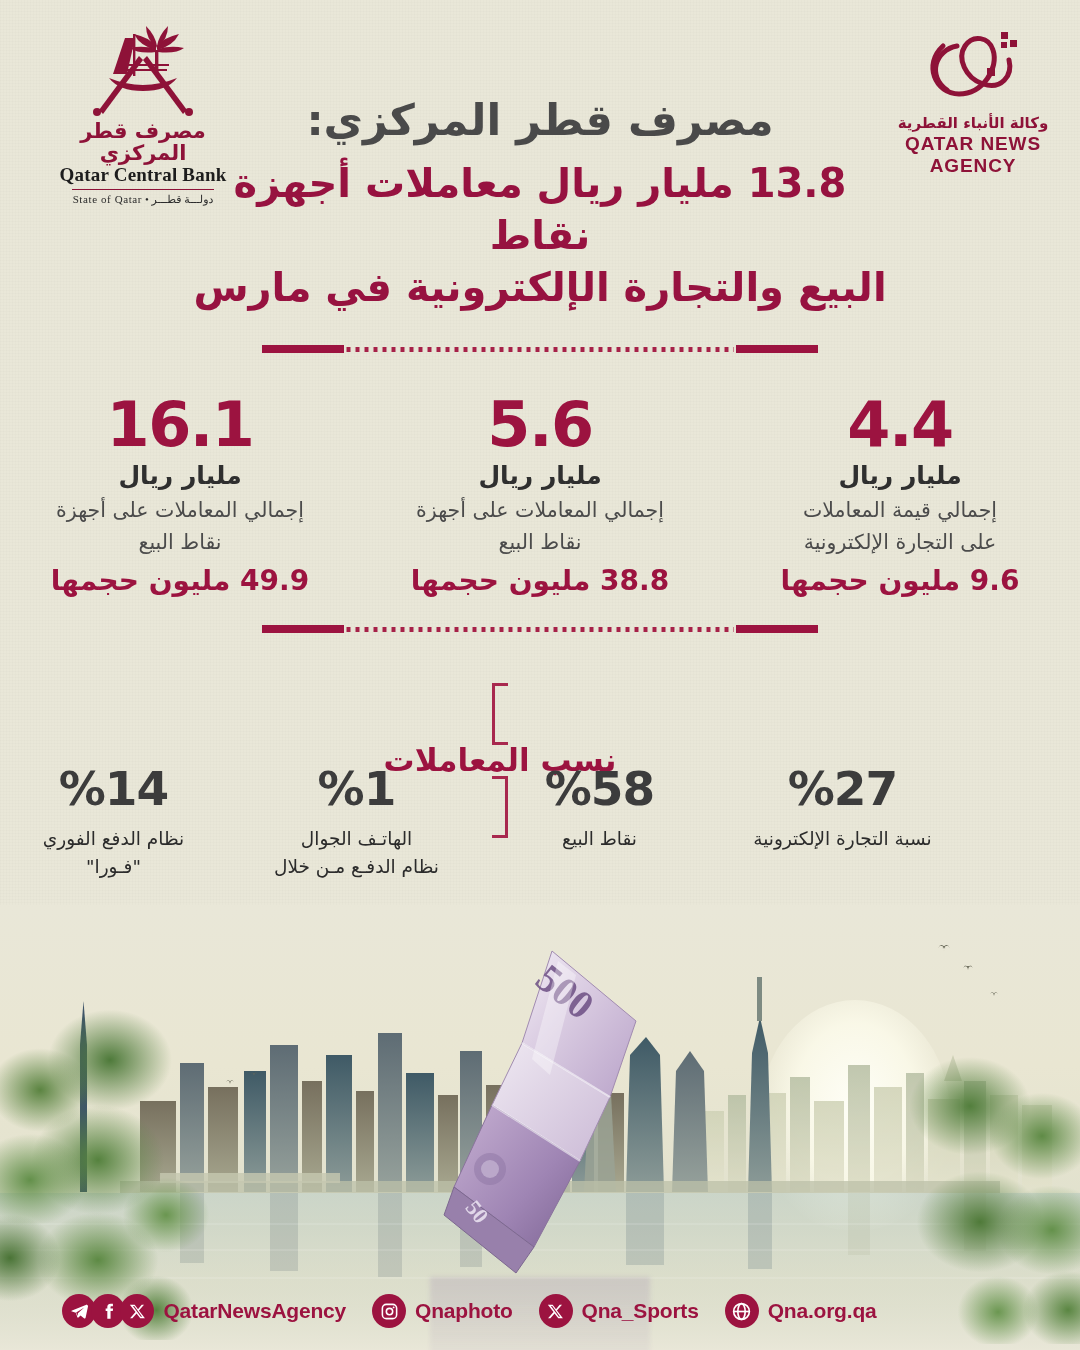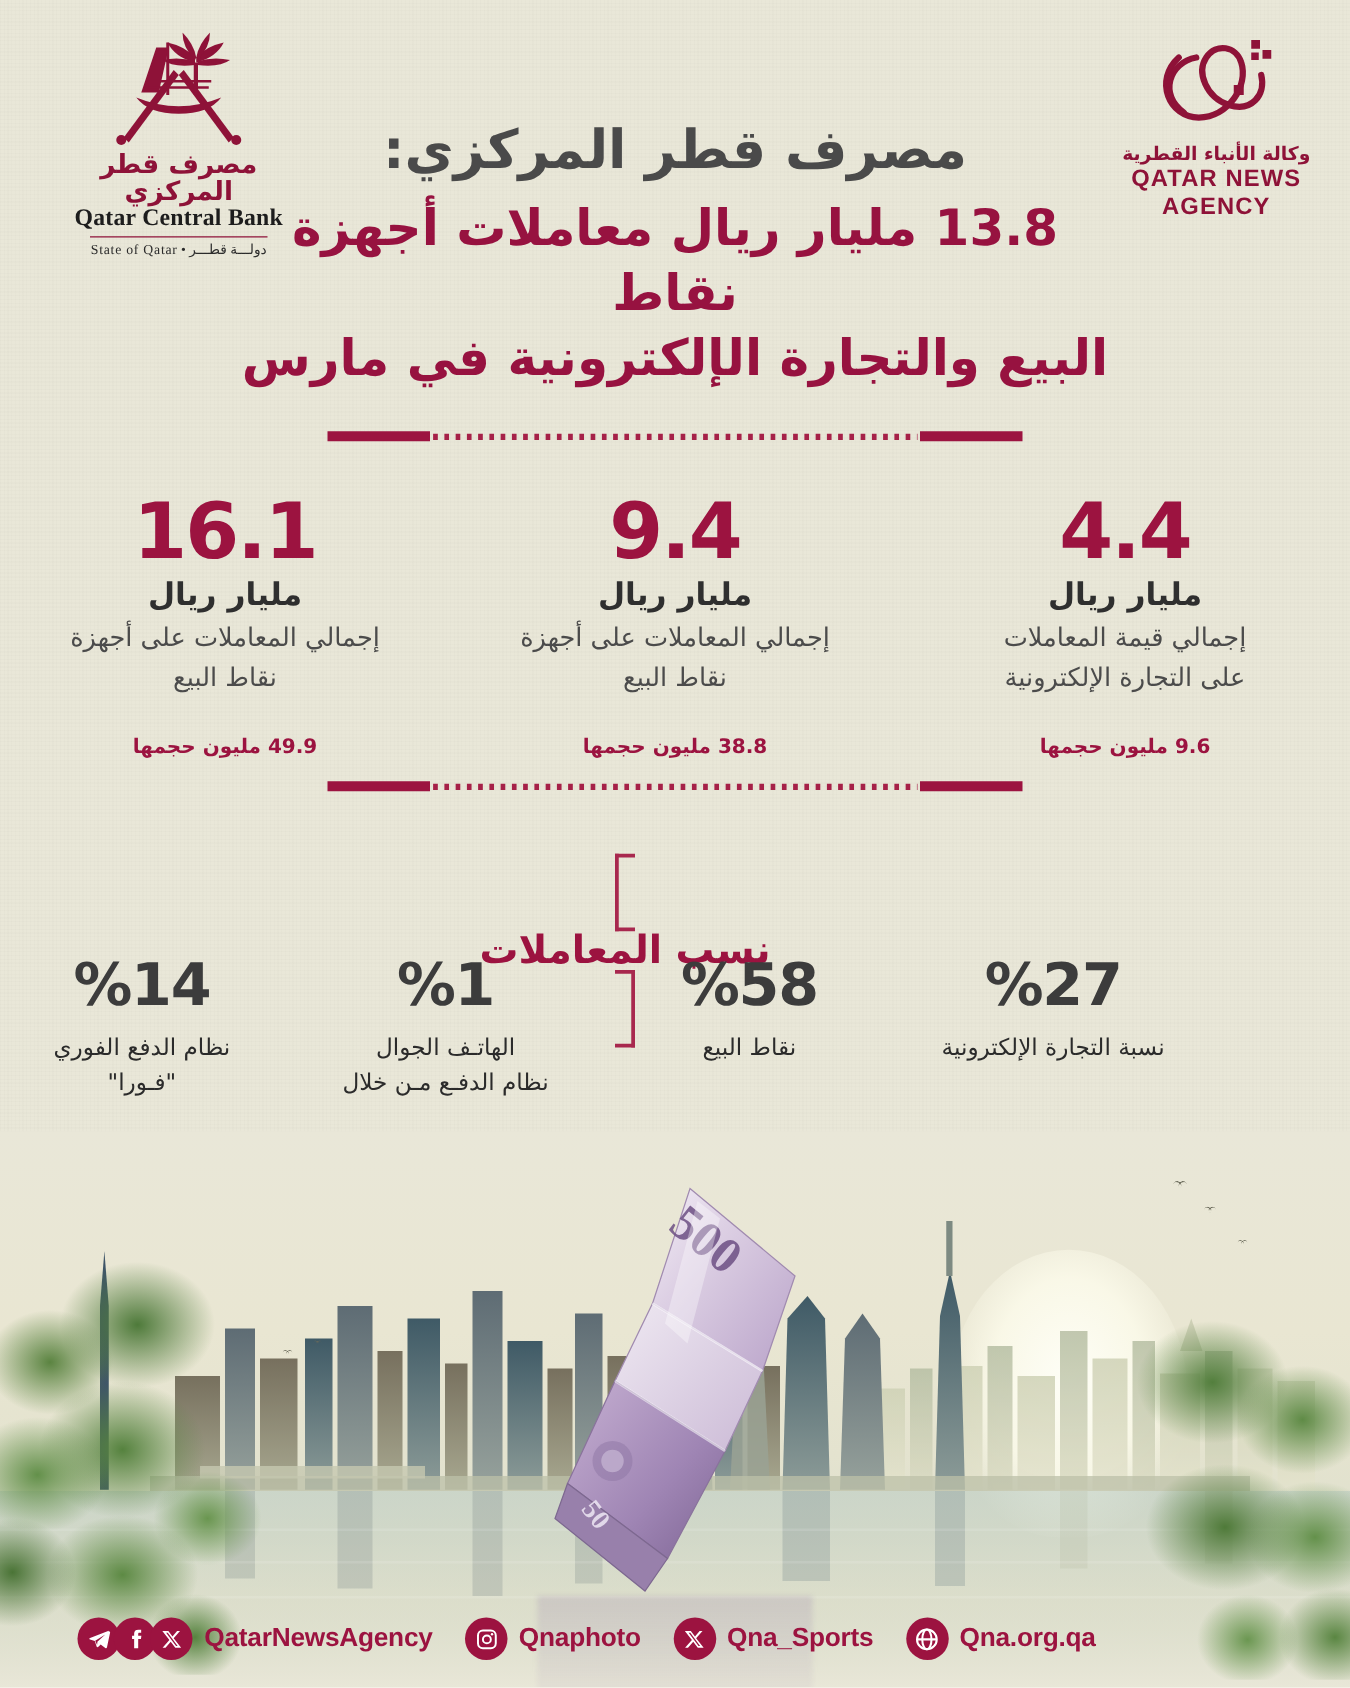--- a/index.html
+++ b/index.html
@@ -99,22 +99,22 @@
     direction:ltr;
   }
   .stat-unit{
     font-size:25px; font-weight:bold; color:#2f2f2f;
     margin-top:7px; line-height:1.1;
   }
   .stat-desc{
     font-size:20.5px; color:#4b4b4b; line-height:1.55; margin-top:6px;
   }
   .stat-volume{
-    font-size:16px; font-weight:bold; color:#9c1340;
-    margin-top:28px; line-height:1.2;
+    font-size:28px; font-weight:bold; color:#9c1340;
+    margin-top:5px; line-height:1.2;
   }
 
   
   #ratios-heading{
     position:absolute; top:683px; left:0; width:1000px;
     display:flex; justify-content:center; align-items:center; z-index:5;flex-direction:column;
   }
   .bracket{
     width:16px; height:62px; border:3px solid #a8284e;
   }
@@ -440,21 +440,21 @@
       <div class="stat-value">16.1</div>
       <div class="stat-unit">مليار ريال</div>
       <div class="stat-desc">
         <div>إجمالي المعاملات على أجهزة</div>
         <div>نقاط البيع</div>
       </div>
       <div class="stat-volume">49.9 مليون حجمها</div>
     </div>
 
     <div class="stat">
-      <div class="stat-value">9.4</div>
+      <div class="stat-value">5.6</div>
       <div class="stat-unit">مليار ريال</div>
       <div class="stat-desc">
         <div>إجمالي المعاملات على أجهزة</div>
         <div>نقاط البيع</div>
       </div>
       <div class="stat-volume">38.8 مليون حجمها</div>
     </div>
 
     <div class="stat">
       <div class="stat-value">4.4</div>

